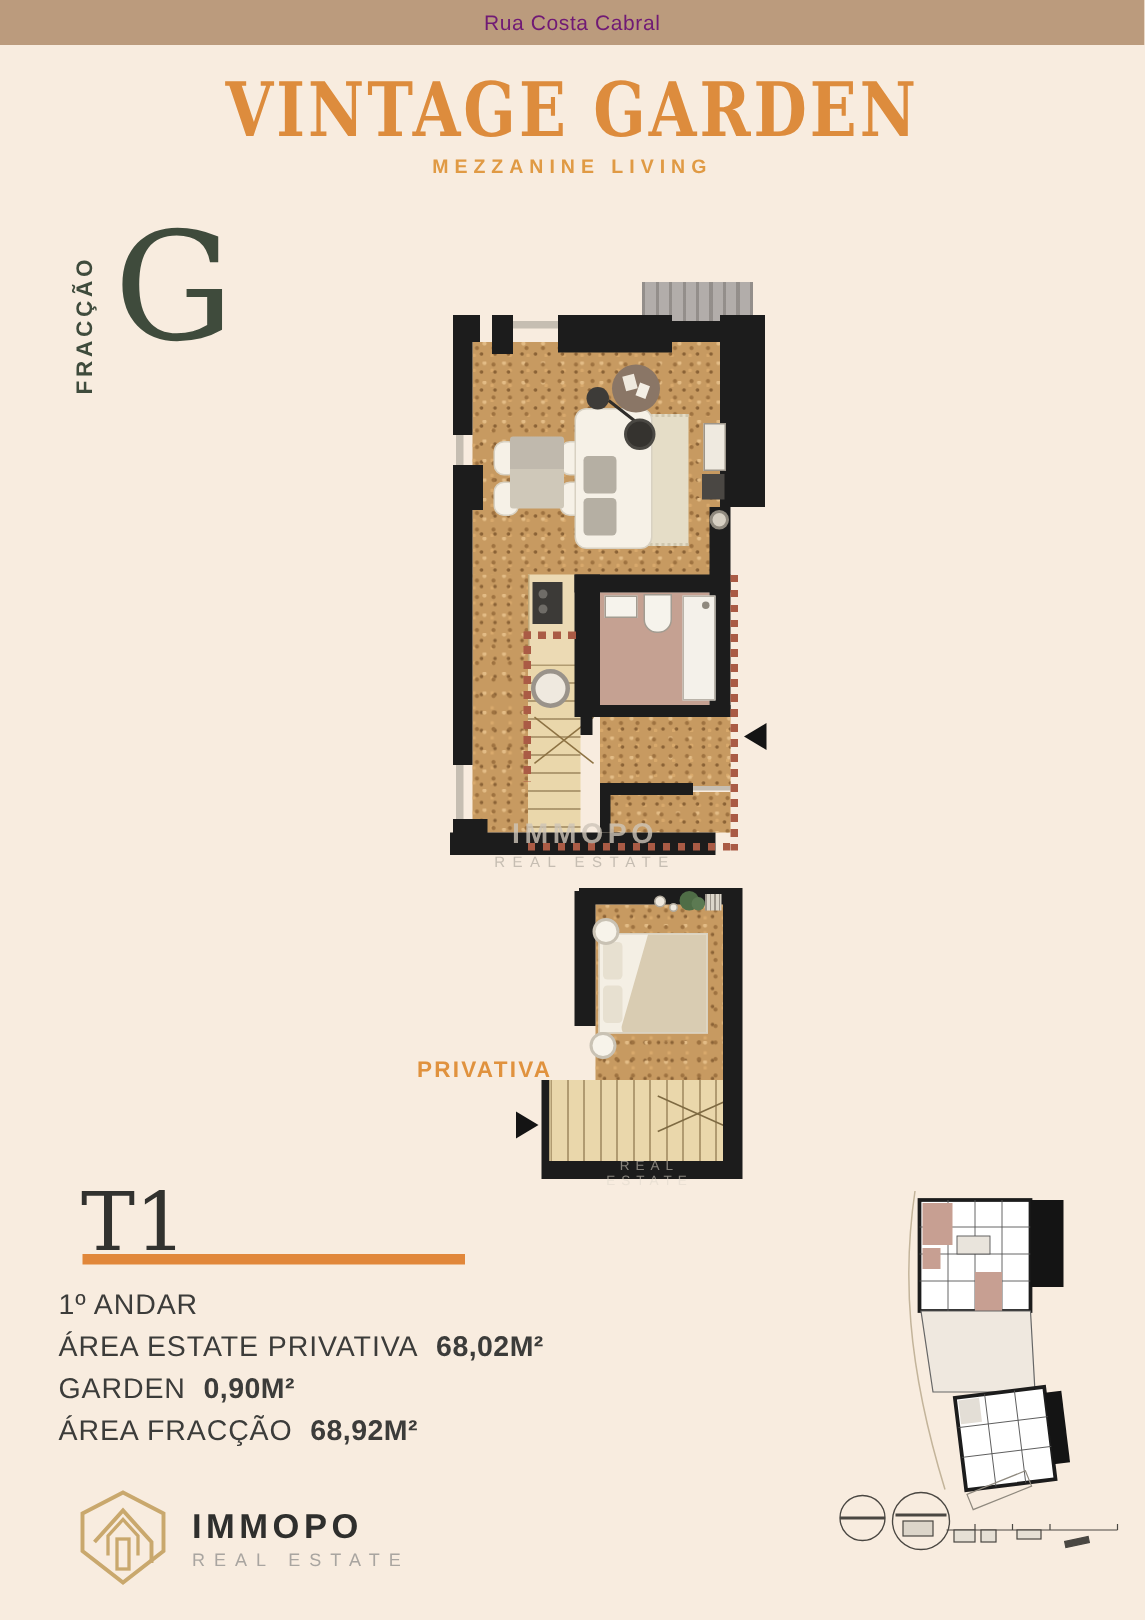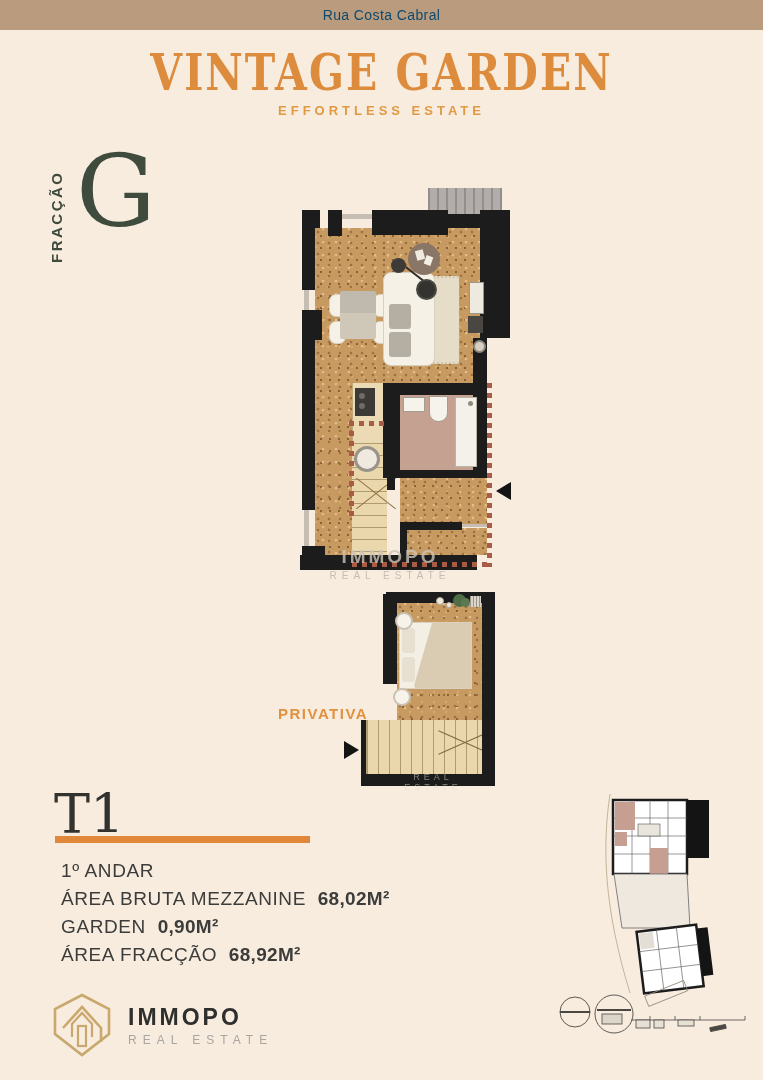--- a/index.html
+++ b/index.html
@@ -4,21 +4,21 @@
 <style>
   html,body{margin:0;padding:0;}
   body{
     width:763px;height:1080px;position:relative;overflow:hidden;
     background:#f8ecdf;font-family:"Liberation Sans",sans-serif;
   }
   .abs{position:absolute;}
   
   .topbar{left:0;top:0;width:763px;height:30px;background:#bb9b7d;
     display:flex;align-items:center;justify-content:center;}
-  .topbar span{color:#0c4a6e;font-size:14px;letter-spacing:.4px;}
+  .topbar span{color:#701a75;font-size:14px;letter-spacing:.4px;}
   
   .title{left:0;top:44px;width:763px;text-align:center;color:#dd8c3d;
     font-family:"DejaVu Serif","Liberation Serif",serif;font-weight:700;
     font-size:41px;letter-spacing:2px;}
   .title .stretch{display:inline-block;transform:scaleY(1.22);transform-origin:top;}
   .subtitle{left:0;top:103px;width:763px;text-align:center;color:#e09a44;
     font-size:13px;font-weight:bold;letter-spacing:4px;}
   
   .frac-label{left:48px;top:163px;height:100px;color:#3f4b3c;font-weight:bold;
     font-size:15px;letter-spacing:2.5px;writing-mode:vertical-rl;transform:rotate(180deg);}
@@ -47,37 +47,37 @@
   .wm1{color:rgba(205,196,184,.8);font-weight:bold;letter-spacing:3px;font-size:19px;text-align:center;}
   .wm2{color:rgba(185,177,166,.8);letter-spacing:5px;font-size:10px;text-align:center;}
   
   .main-plan{left:285px;top:188px;width:228px;height:390px;}
   .mezz-plan{left:358px;top:592px;width:137px;height:196px;}
   .mezz-label{left:278px;top:705px;color:#e0923e;font-weight:bold;font-size:15px;letter-spacing:1.5px;}
   
   .t1{left:54px;top:788px;color:#32322f;font-size:54px;line-height:1;
     font-family:"DejaVu Serif","Liberation Serif",serif;}
   .t1-bar{left:55px;top:836px;width:255px;height:7px;background:#e1873a;}
-  .detail-line{left:61px;color:#3c3c3a;font-size:19px;letter-spacing:.6px;}
+  .detail-line{left:39px;color:#3c3c3a;font-size:19px;letter-spacing:.6px;}
   .detail-line b{letter-spacing:.3px;}
   
   .brand-name{color:#2f2f2d;font-weight:bold;font-size:23px;letter-spacing:3px;}
   .brand-sub{color:#a9a5a0;font-size:12px;letter-spacing:6px;margin-top:2px;}
 </style>
 </head>
 <body>
 
 <div class="abs topbar">
   <span>Rua Costa Cabral</span>
 </div>
 
 <div class="abs title">
   <span class="stretch">VINTAGE GARDEN</span>
 </div>
-<div class="abs subtitle">EFFORTLESS ESTATE</div>
+<div class="abs subtitle">MEZZANINE LIVING</div>
 
 <div class="abs frac-label">FRACÇÃO</div>
 <div class="abs frac-letter">G</div>
 
 <div class="abs main-plan">
 
   <div class="abs" style="left:143px;top:0;width:74px;height:26px;background:#b2adaa;
     background-image:repeating-linear-gradient(90deg,rgba(90,85,80,.35) 0 2px,transparent 2px 9px);border-bottom:2px solid #e8e2d6;"></div>
 
   <div class="abs cork" style="left:30px;top:40px;width:165px;height:157px;"></div>
@@ -185,21 +185,21 @@
   <div class="abs" style="left:25px;top:180px;width:100px;text-align:center;font-size:9px;letter-spacing:4px;color:rgba(222,215,203,.55);">REAL ESTATE</div>
 </div>
 
 <div class="abs mezz-label">PRIVATIVA</div>
 <div class="abs arrow-right" style="left:344px;top:741px;"></div>
 
 <div class="abs t1">T1</div>
 <div class="abs t1-bar"></div>
 <div class="abs detail-line" style="top:860px;">1º ANDAR</div>
 <div class="abs detail-line" style="top:888px;">
-  <span>ÁREA BRUTA MEZZANINE</span>&nbsp;
+  <span>ÁREA ESTATE PRIVATIVA</span>&nbsp;
   <b>68,02M²</b>
 </div>
 <div class="abs detail-line" style="top:916px;">
   <span>GARDEN</span>&nbsp;
   <b>0,90M²</b>
 </div>
 <div class="abs detail-line" style="top:944px;">
   <span>ÁREA FRACÇÃO</span>&nbsp;
   <b>68,92M²</b>
 </div>

